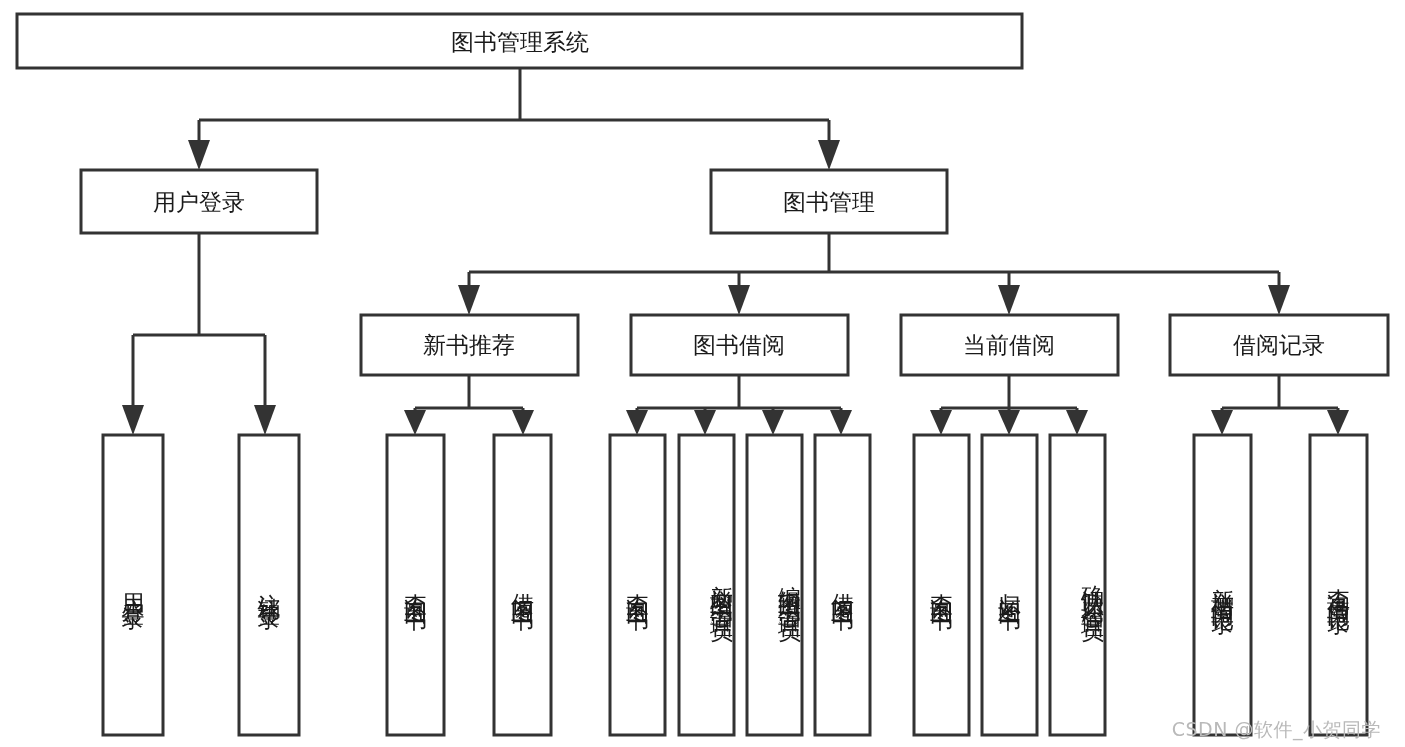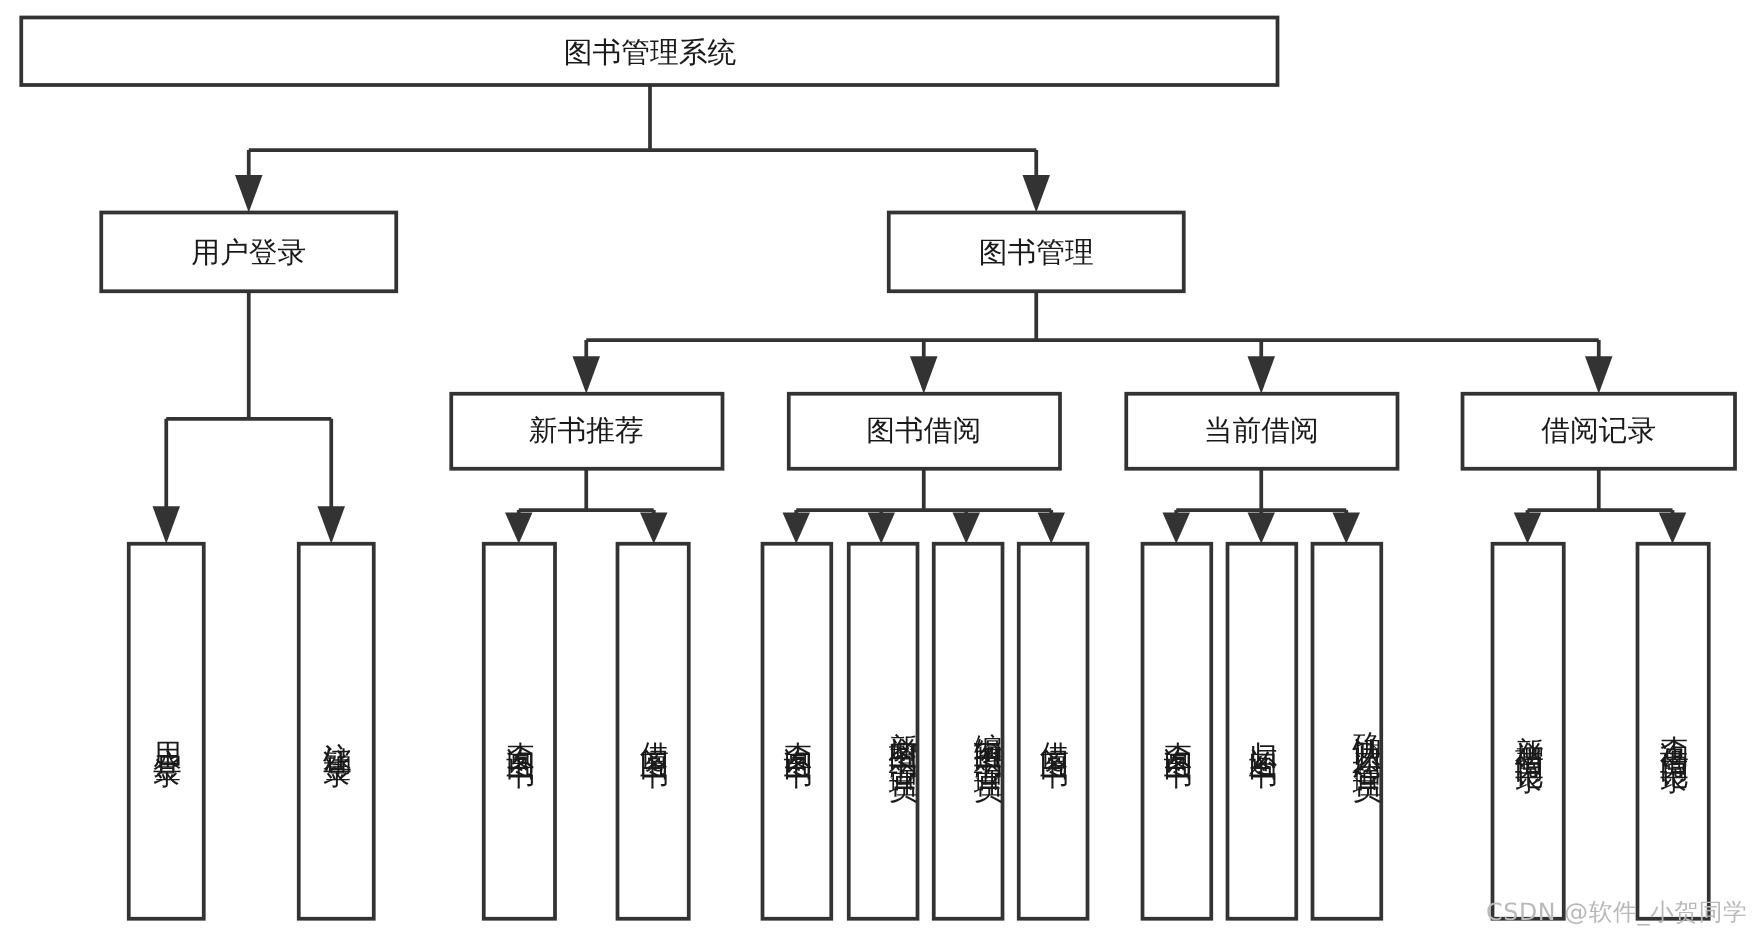--- a/index.html
+++ b/index.html
@@ -62,21 +62,21 @@
     display: flex;
     align-items: flex-start;
     justify-content: center;
     pointer-events: none;
   }
   .leaf-label.center-v {
     align-items: center;
   }
   .watermark {
     position: absolute;
-    right: 7px;
+    right: 24px;
     bottom: 4px;
     font-family: "DejaVu Sans", "Liberation Sans", sans-serif;
     font-size: 19px;
     color: #b9b9b9;
     white-space: nowrap;
     letter-spacing: 0.5px;
   }
 </style>
 </head>
 <body>

